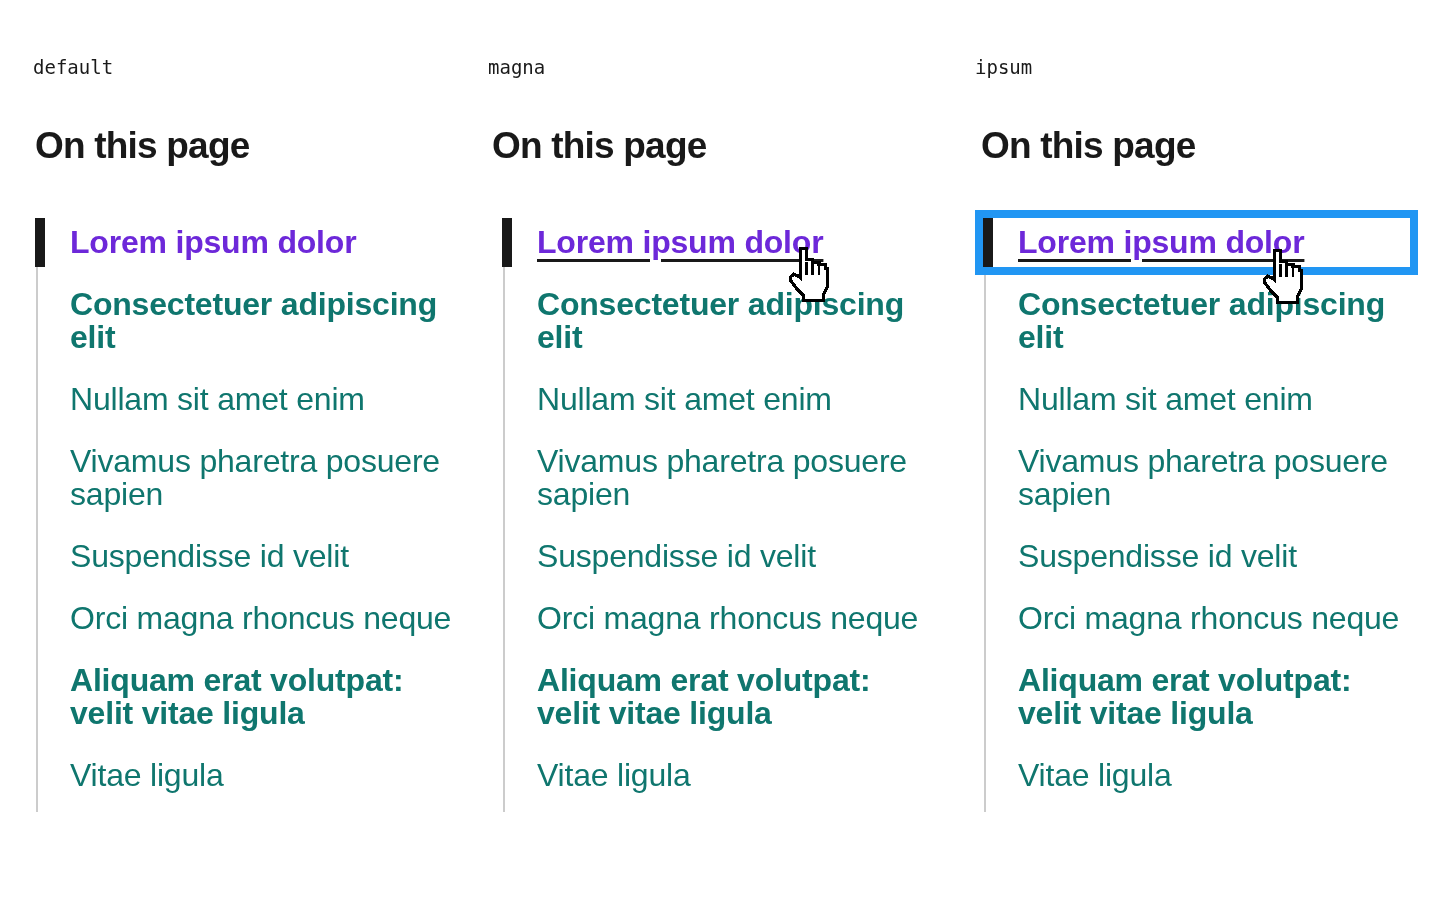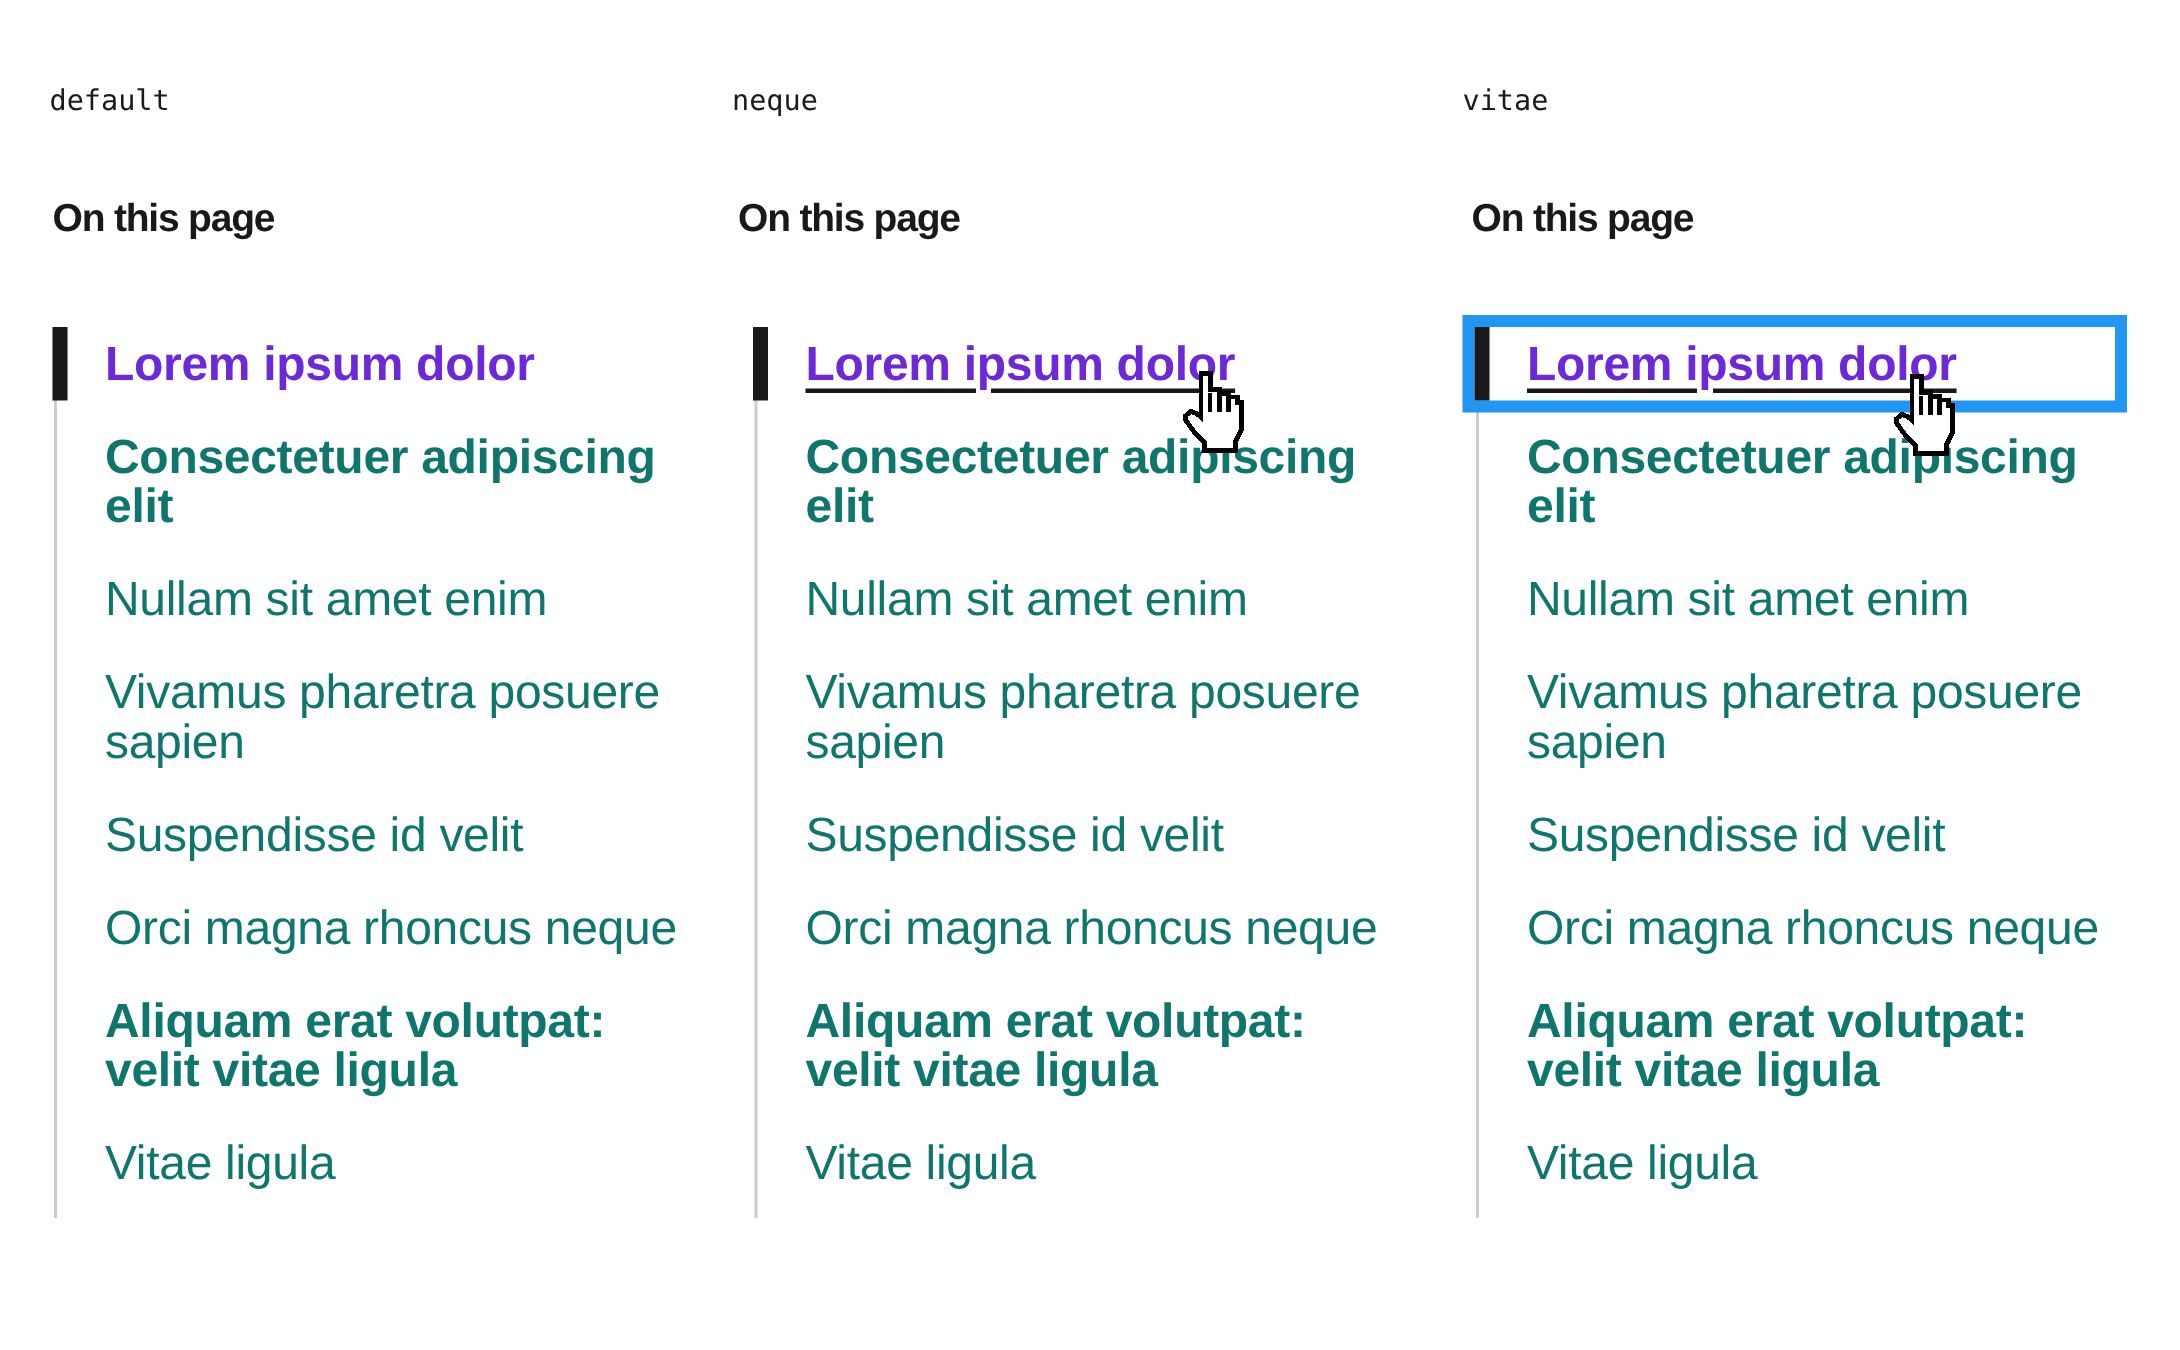--- a/index.html
+++ b/index.html
@@ -17,21 +17,21 @@
 
   .state-label {
     position: absolute; top: 55px; left: 0;
     font-family: "DejaVu Sans Mono", "Liberation Mono", monospace;
     font-size: 19px; line-height: 24px;
     color: #1a1a1a;
   }
 
   .toc-heading {
     position: absolute; top: 124px; left: 2px; margin: 0;
-    font-size: 26px; line-height: 43px; font-weight: 700;
+    font-size: 37px; line-height: 43px; font-weight: 700;
     letter-spacing: -0.8px;
     color: #191919;
     white-space: nowrap;
   }
   #col-hover .toc-heading { left: 4px; }
   #col-focus .toc-heading { left: 6px; }
 
   .toc-list {
     position: absolute; top: 218px; left: 2px;
     margin: 0; padding: 0 0 12px 0; list-style: none;
@@ -99,36 +99,36 @@
         <li class="toc-item"><a href="#" class="">Nullam sit amet enim</a></li>
         <li class="toc-item"><a href="#" class="">Vivamus pharetra posuere sapien</a></li>
         <li class="toc-item"><a href="#" class="">Suspendisse id velit</a></li>
         <li class="toc-item"><a href="#" class="">Orci magna rhoncus neque</a></li>
         <li class="toc-item"><a href="#" class="bold">Aliquam erat volutpat: velit vitae ligula</a></li>
         <li class="toc-item"><a href="#" class="">Vitae ligula</a></li>
       </ul>
   </section>
 
   <section class="col" id="col-hover">
-    <div class="state-label">neque</div>
+    <div class="state-label">magna</div>
     <h2 class="toc-heading">On this page</h2>
     <ul class="toc-list">
         <li class="toc-item active"><a href="#" class="bold current underlined">Lorem ipsum dolor</a></li>
         <li class="toc-item"><a href="#" class="bold">Consectetuer adipiscing elit</a></li>
         <li class="toc-item"><a href="#" class="">Nullam sit amet enim</a></li>
         <li class="toc-item"><a href="#" class="">Vivamus pharetra posuere sapien</a></li>
         <li class="toc-item"><a href="#" class="">Suspendisse id velit</a></li>
         <li class="toc-item"><a href="#" class="">Orci magna rhoncus neque</a></li>
         <li class="toc-item"><a href="#" class="bold">Aliquam erat volutpat: velit vitae ligula</a></li>
         <li class="toc-item"><a href="#" class="">Vitae ligula</a></li>
       </ul>
   </section>
 
   <section class="col" id="col-focus">
-    <div class="state-label">vitae</div>
+    <div class="state-label">ipsum</div>
     <h2 class="toc-heading">On this page</h2>
     <ul class="toc-list">
         <li class="toc-item active focus-ring"><a href="#" class="bold current underlined">Lorem ipsum dolor</a></li>
         <li class="toc-item"><a href="#" class="bold">Consectetuer adipiscing elit</a></li>
         <li class="toc-item"><a href="#" class="">Nullam sit amet enim</a></li>
         <li class="toc-item"><a href="#" class="">Vivamus pharetra posuere sapien</a></li>
         <li class="toc-item"><a href="#" class="">Suspendisse id velit</a></li>
         <li class="toc-item"><a href="#" class="">Orci magna rhoncus neque</a></li>
         <li class="toc-item"><a href="#" class="bold">Aliquam erat volutpat: velit vitae ligula</a></li>
         <li class="toc-item"><a href="#" class="">Vitae ligula</a></li>

